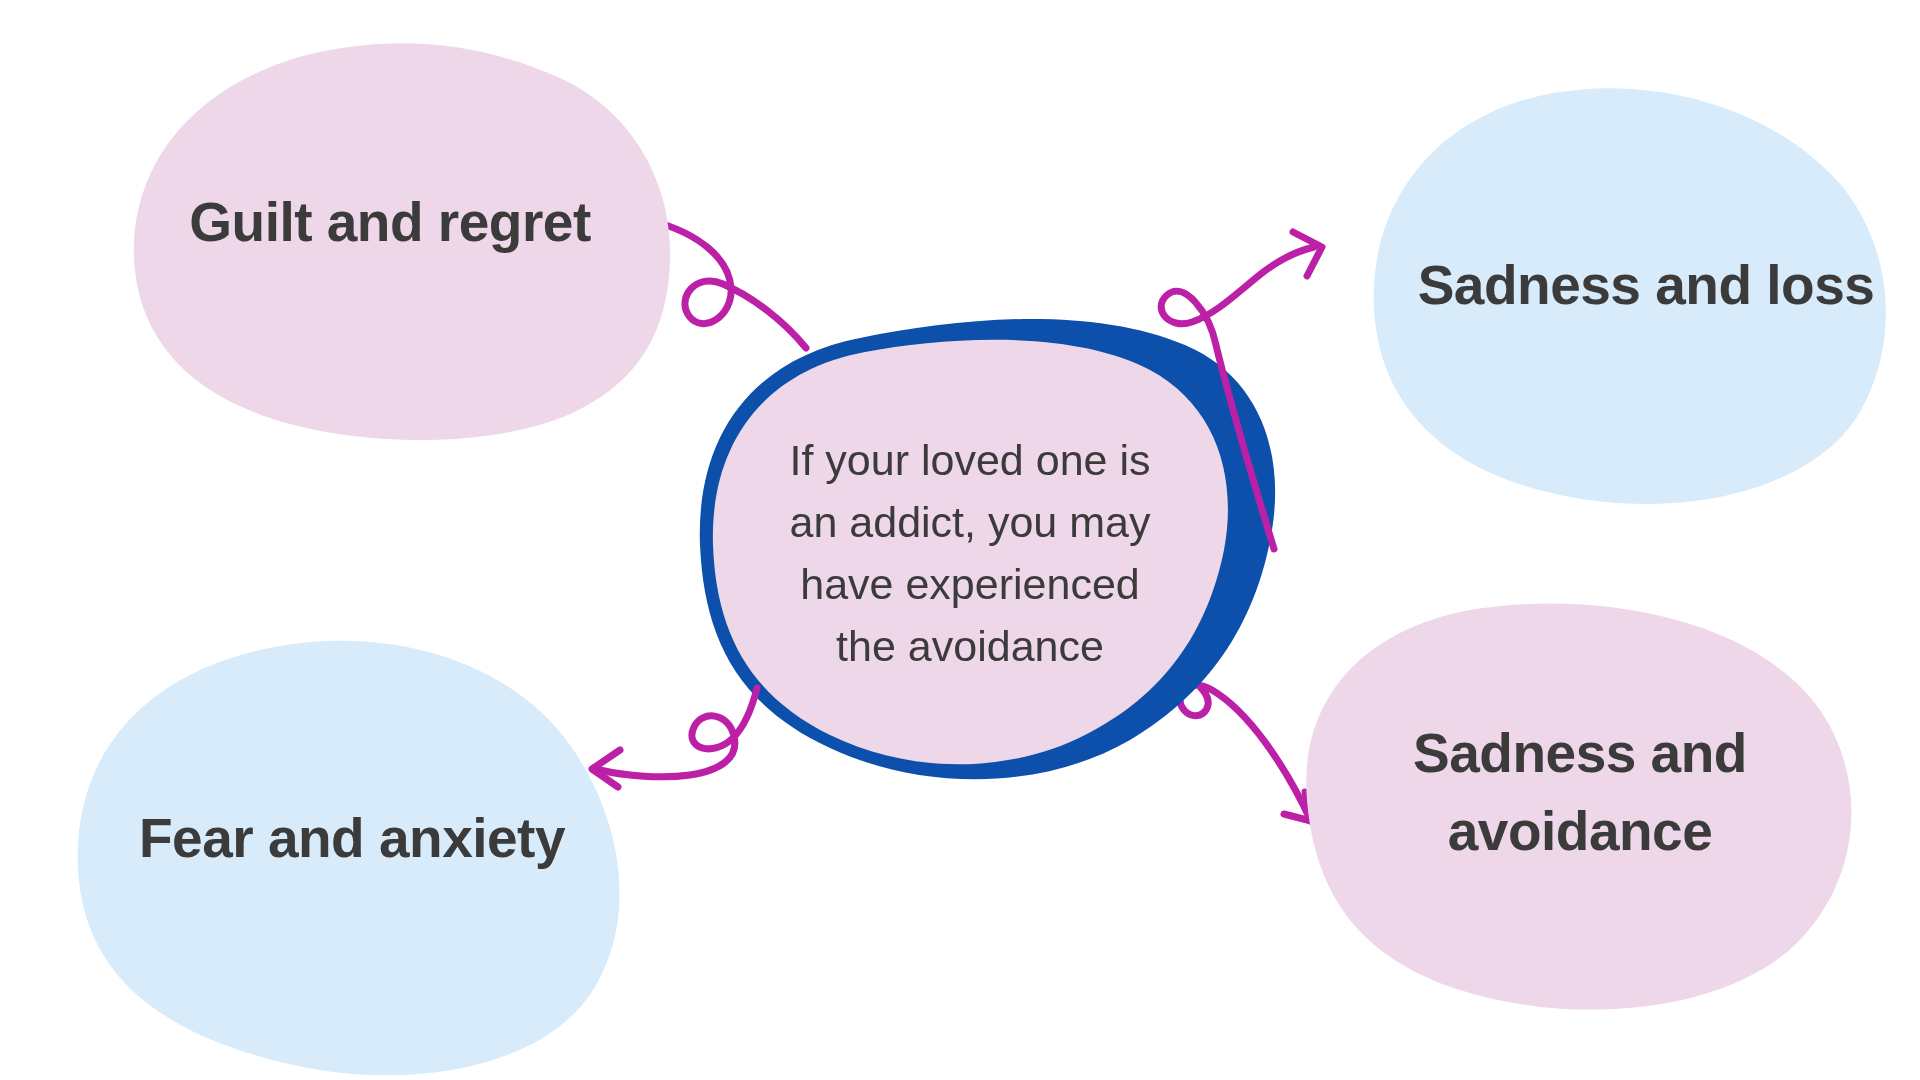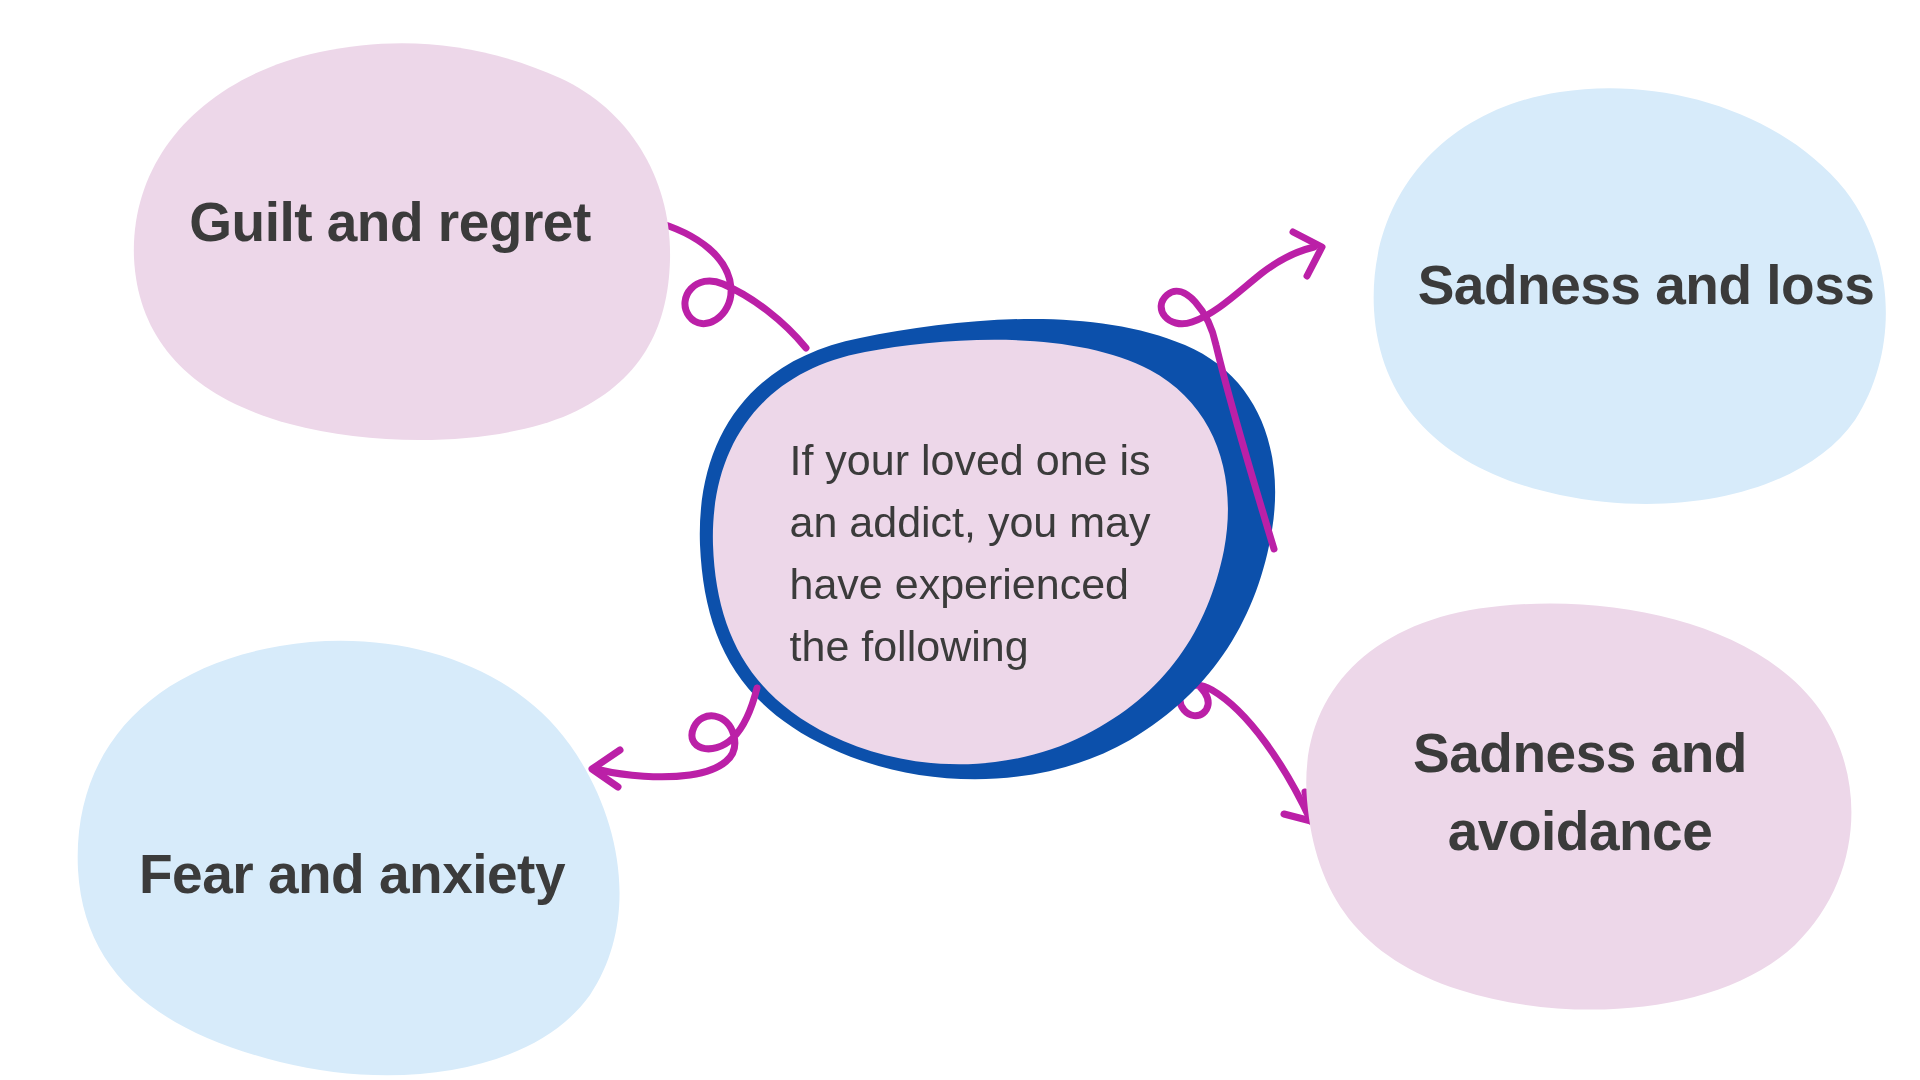--- a/index.html
+++ b/index.html
@@ -47,20 +47,21 @@
   }
   .label.two-line{line-height:78px;}
   .center-text{
     position:absolute;
     transform:translate(-50%,-50%);
     font-weight:400;
     font-size:43px;
     line-height:62px;
     color:var(--text-dark);
     white-space:nowrap;
+    text-align:center;
   }
 </style>
 </head>
 <body>
 
 <div class="canvas">
 
   <svg class="diagram-svg" viewBox="0 0 1920 1080" aria-hidden="true">
 
     <path class="connector" d="M 653 221 C 700 234 729 259 731 288 C 733 316 703 335 689 316 C 676 298 696 272 723 284 C 753 297 784 321 806 348"></path>
@@ -78,27 +79,27 @@
     <path class="connector" d="M 1274 549 C 1253 480 1228 395 1216 345 C 1209 312 1184 280 1167 295 C 1152 308 1168 330 1192 322 C 1216 314 1238 292 1262 273 C 1280 259 1298 251 1314 247"></path>
     <path class="connector" d="M 1293 232 L 1322 247 L 1307 276"></path>
     <path class="connector" d="M 757 688 C 751 712 744 727 733 738 C 712 758 684 748 694 727 C 702 710 728 712 734 736 C 739 757 722 770 690 775 C 662 779 625 776 600 770"></path>
     <path class="connector" d="M 620 750 L 592 769 L 618 787"></path>
   </svg>
 
   <div class="label" style="left:390px;top:222px;">Guilt and regret</div>
 
   <div class="label" style="left:1646px;top:285px;">Sadness and loss</div>
 
-  <div class="label" style="left:352px;top:838px;margin-top:36px;">Fear and anxiety</div>
+  <div class="label" style="left:352px;top:838px;">Fear and anxiety</div>
 
   <div class="label two-line" style="left:1580px;top:792px;">
     <div>Sadness and</div>
     <div>avoidance</div>
   </div>
 
   <div class="center-text" style="left:970px;top:553px;">
     <div>If your loved one is</div>
     <div>an addict, you may</div>
     <div>have experienced</div>
-    <div>the following</div>
+    <div>the avoidance</div>
   </div>
 
 </div>
 
 </body></html>

